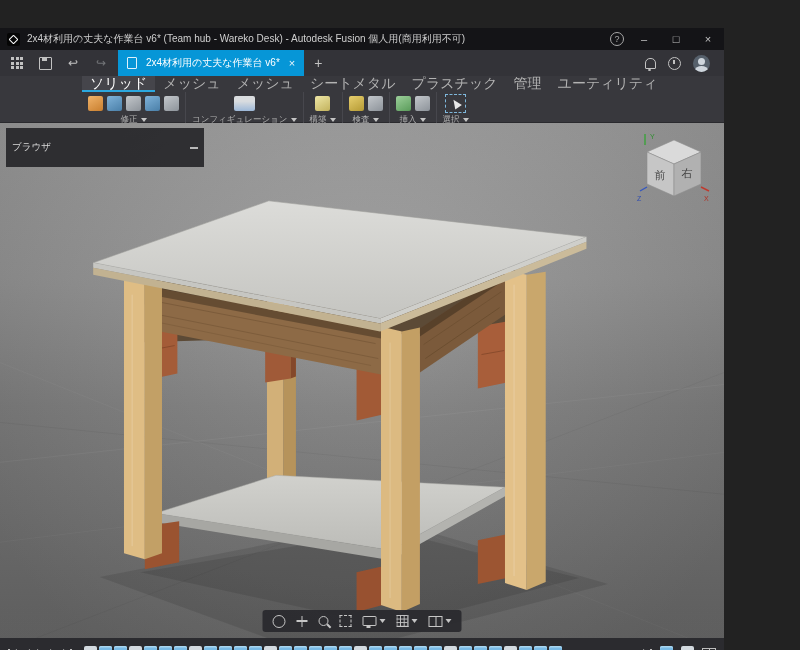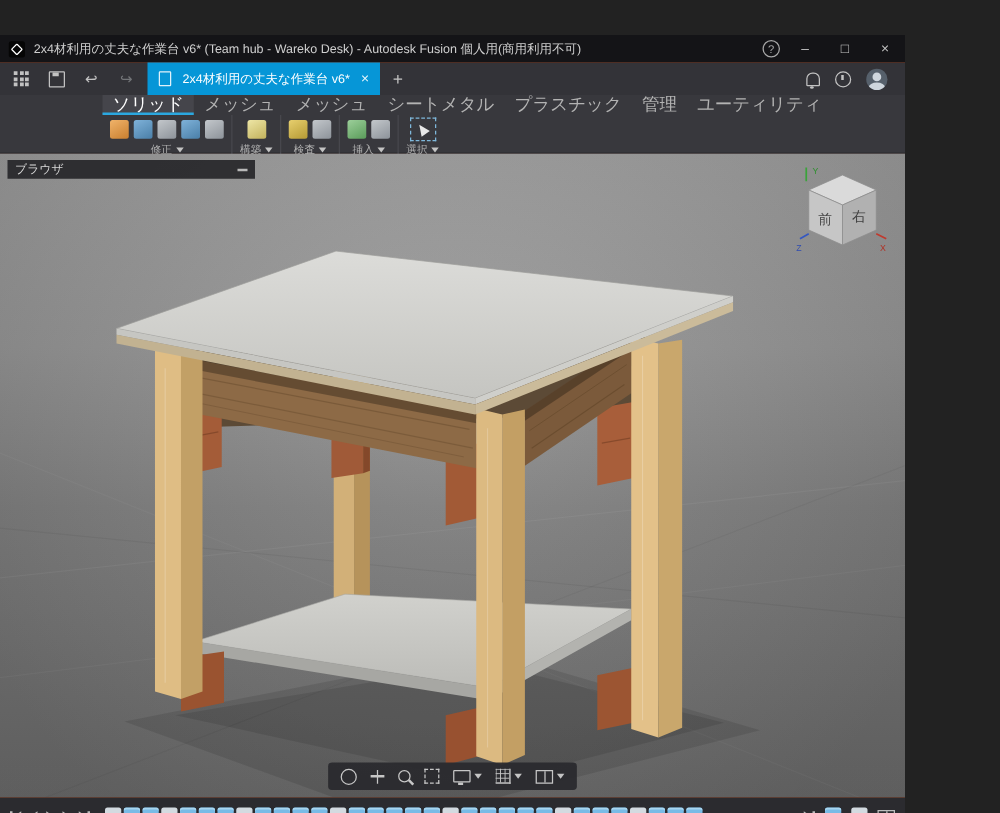--- a/index.html
+++ b/index.html
@@ -73,21 +73,21 @@
               border-bottom:9px solid #e8e8e8;transform:rotate(-35deg);}
 
   
   .viewport{position:absolute;top:95px;left:0;right:0;bottom:40px;
             background:linear-gradient(180deg,#a0a0a0 0%,#979797 30%,#828282 55%,#6e6e6e 100%);}
   .vignette{position:absolute;inset:0;background:radial-gradient(ellipse at 50% 38%,rgba(255,255,255,0.07),rgba(0,0,0,0.14) 88%);pointer-events:none;}
   .scene{position:absolute;inset:0;width:100%;height:100%;}
 
   
   .browser{position:absolute;top:5px;left:6px;width:198px;font-size:9.5px;}
-  .browser-header{height:15px;background:rgba(38,38,41,0.92);color:#d9d9d9;display:flex;align-items:center;padding:0 6px;gap:6px;}
+  .browser-header{height:15px;background:rgba(38,38,41,0.92);color:#d9d9d9;display:flex;align-items:center;padding:12px 6px;gap:6px;}
   .collapse-bar{margin-left:auto;width:8px;height:2px;background:#b9b9b9;}
   .browser-item{height:18px;margin-top:1px;background:rgba(30,30,33,0.88);display:flex;align-items:center;gap:5px;padding:0 5px;}
   .tri-down{width:0;height:0;border-left:3.5px solid transparent;border-right:3.5px solid transparent;border-top:4px solid #d2d2d2;}
   .eye{width:10px;height:6px;border:1px solid #dcdcdc;border-radius:50%;position:relative;}
   .eye::after{content:"";position:absolute;left:3px;top:1.2px;width:2.5px;height:2.5px;border-radius:50%;background:#dcdcdc;}
   .item-label{background:#0f84c6;color:#fff;padding:1.5px 7px 2.5px 7px;white-space:nowrap;}
   .doc-settings{margin-left:auto;width:10px;height:10px;border:1.4px solid #e8e8e8;border-radius:50%;position:relative;}
   .doc-settings::after{content:"";position:absolute;left:2.6px;top:2.6px;width:2.6px;height:2.6px;border-radius:50%;background:#e8e8e8;}
 
   
@@ -203,20 +203,29 @@
             <div class="ricon c-blue"></div>
             <div class="ricon c-gray"></div>
           </div>
           <div class="glabel">
               <span>修正</span>
               <span class="caret"></span>
             </div>
         </div>
         <div class="tgroup">
           <div class="ticons">
+            <div class="ricon c-table"></div>
+          </div>
+          <div class="glabel">
+              <span>コンフィギュレーション</span>
+              <span class="caret"></span>
+            </div>
+        </div>
+        <div class="tgroup">
+          <div class="ticons">
             <div class="ricon c-plane"></div>
           </div>
           <div class="glabel">
               <span>構築</span>
               <span class="caret"></span>
             </div>
         </div>
         <div class="tgroup">
           <div class="ticons">
             <div class="ricon c-measure"></div>

